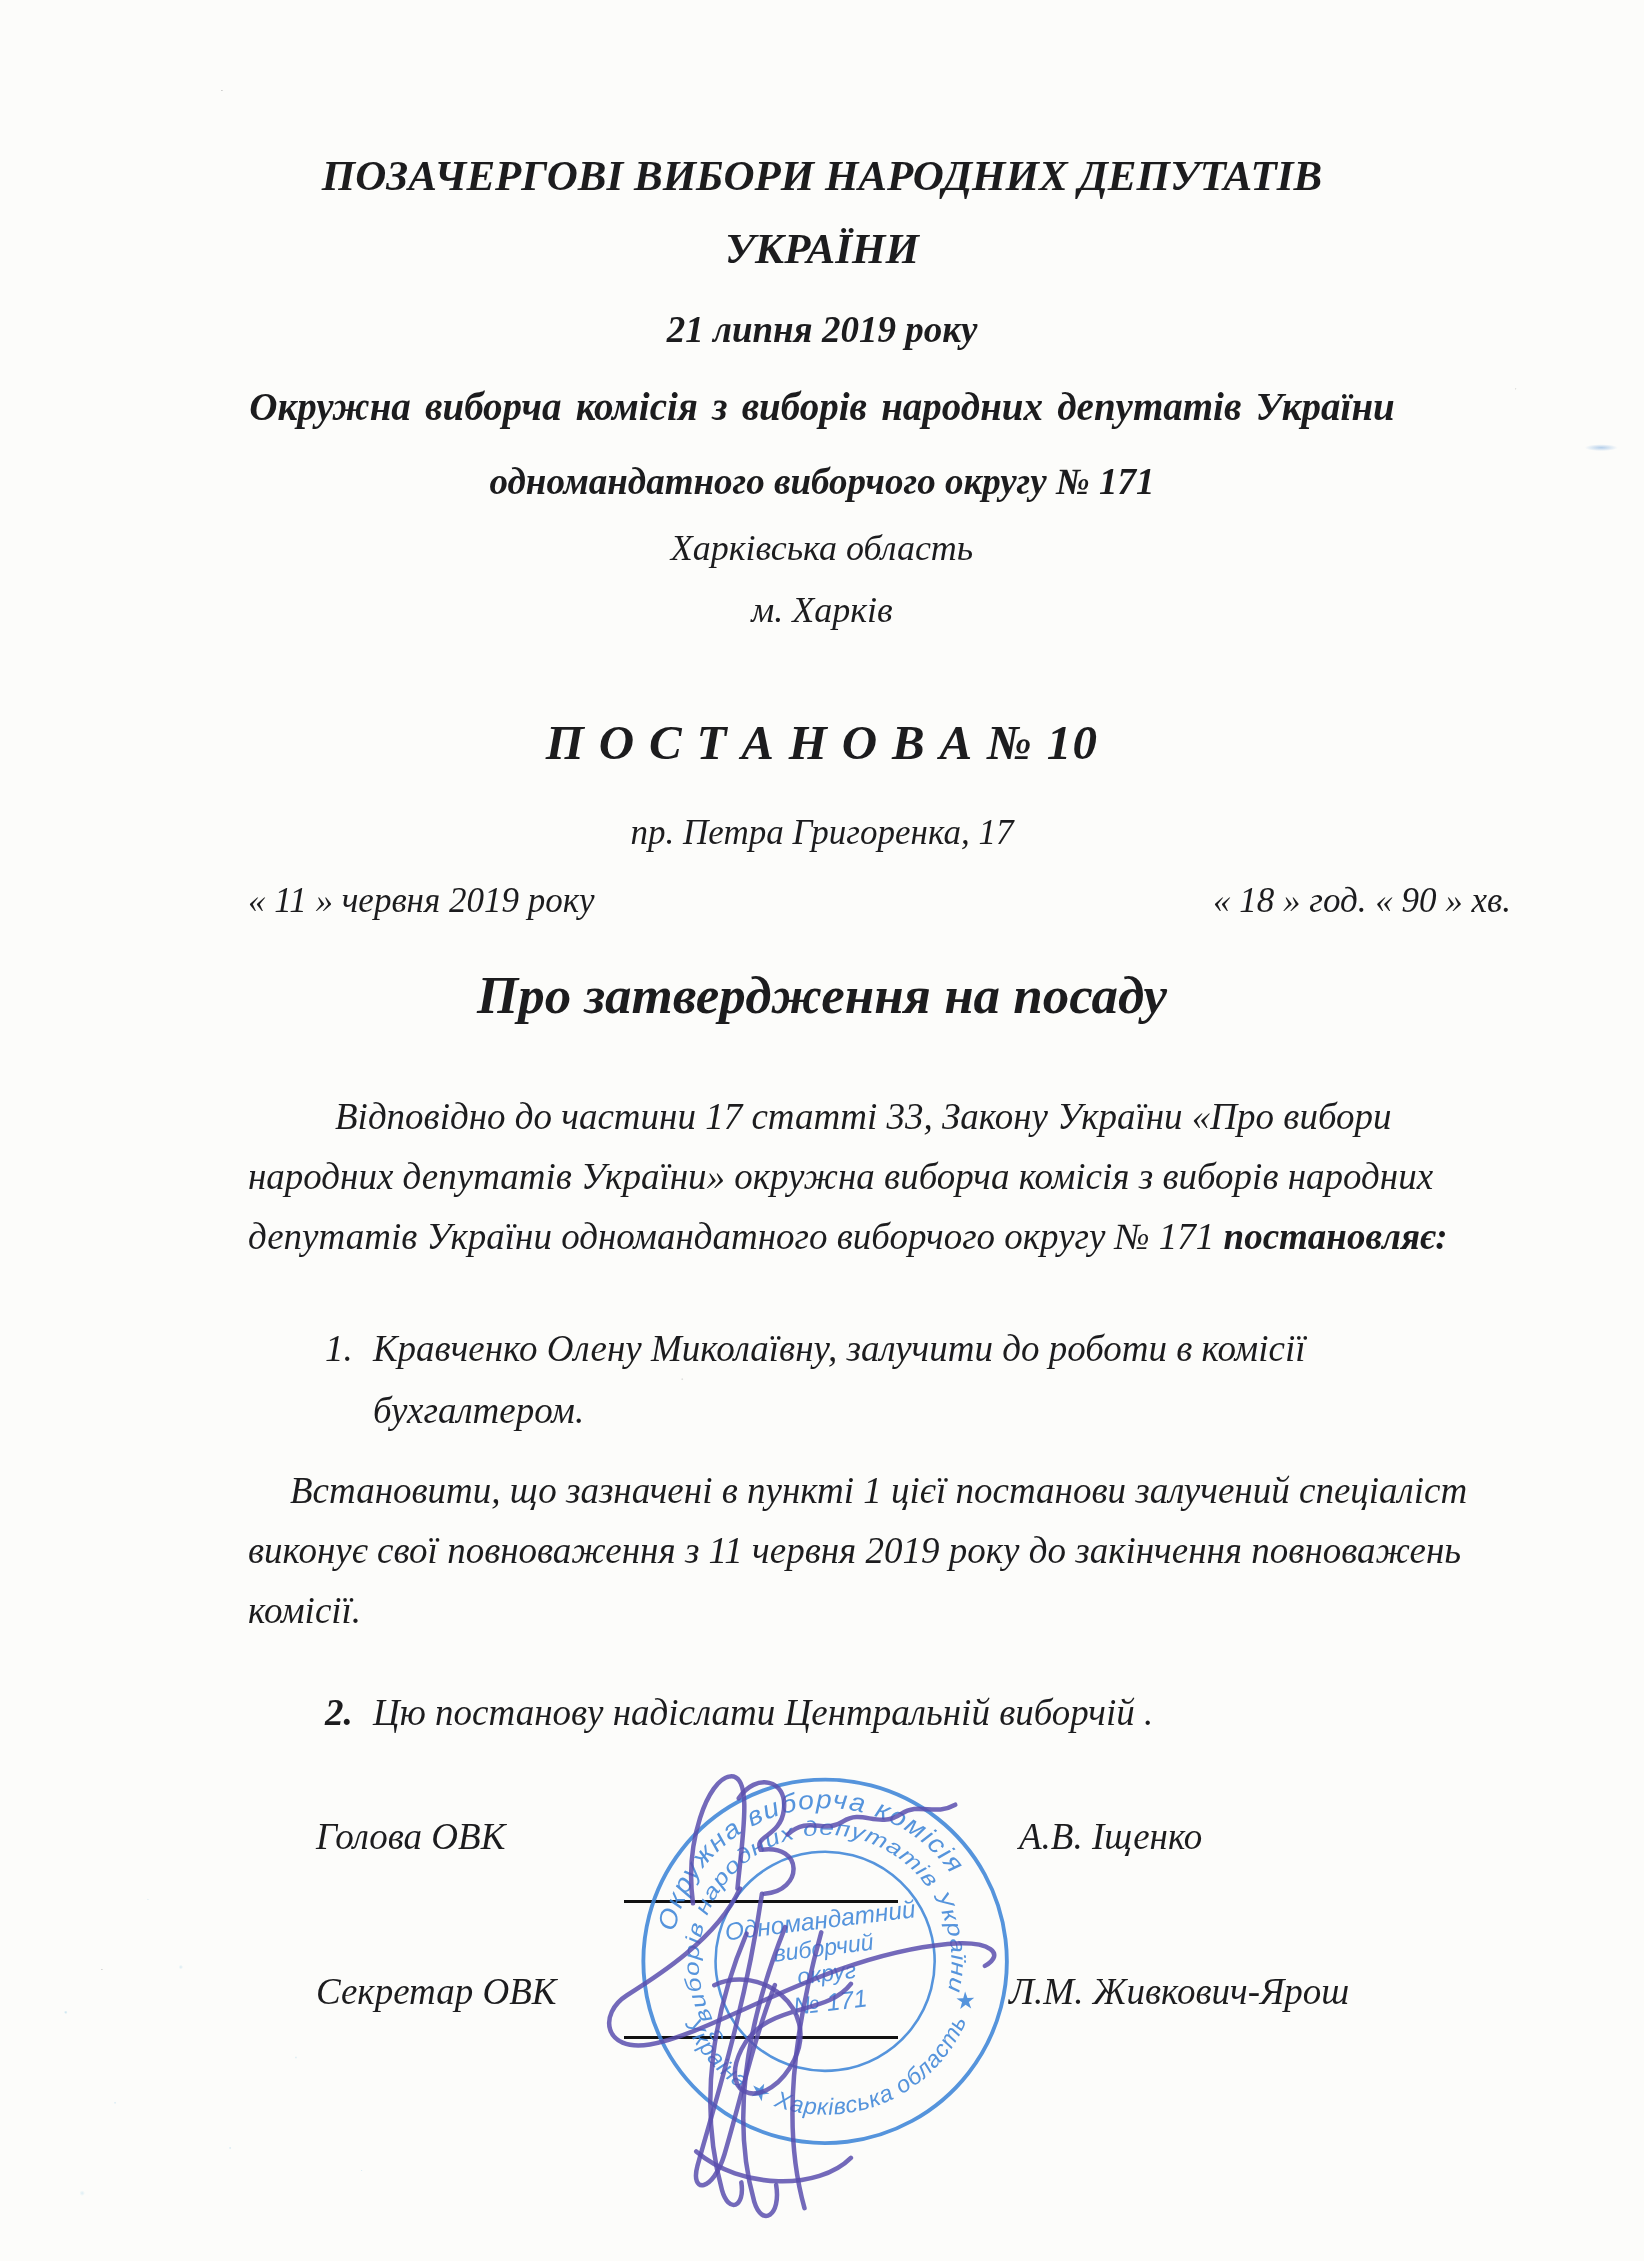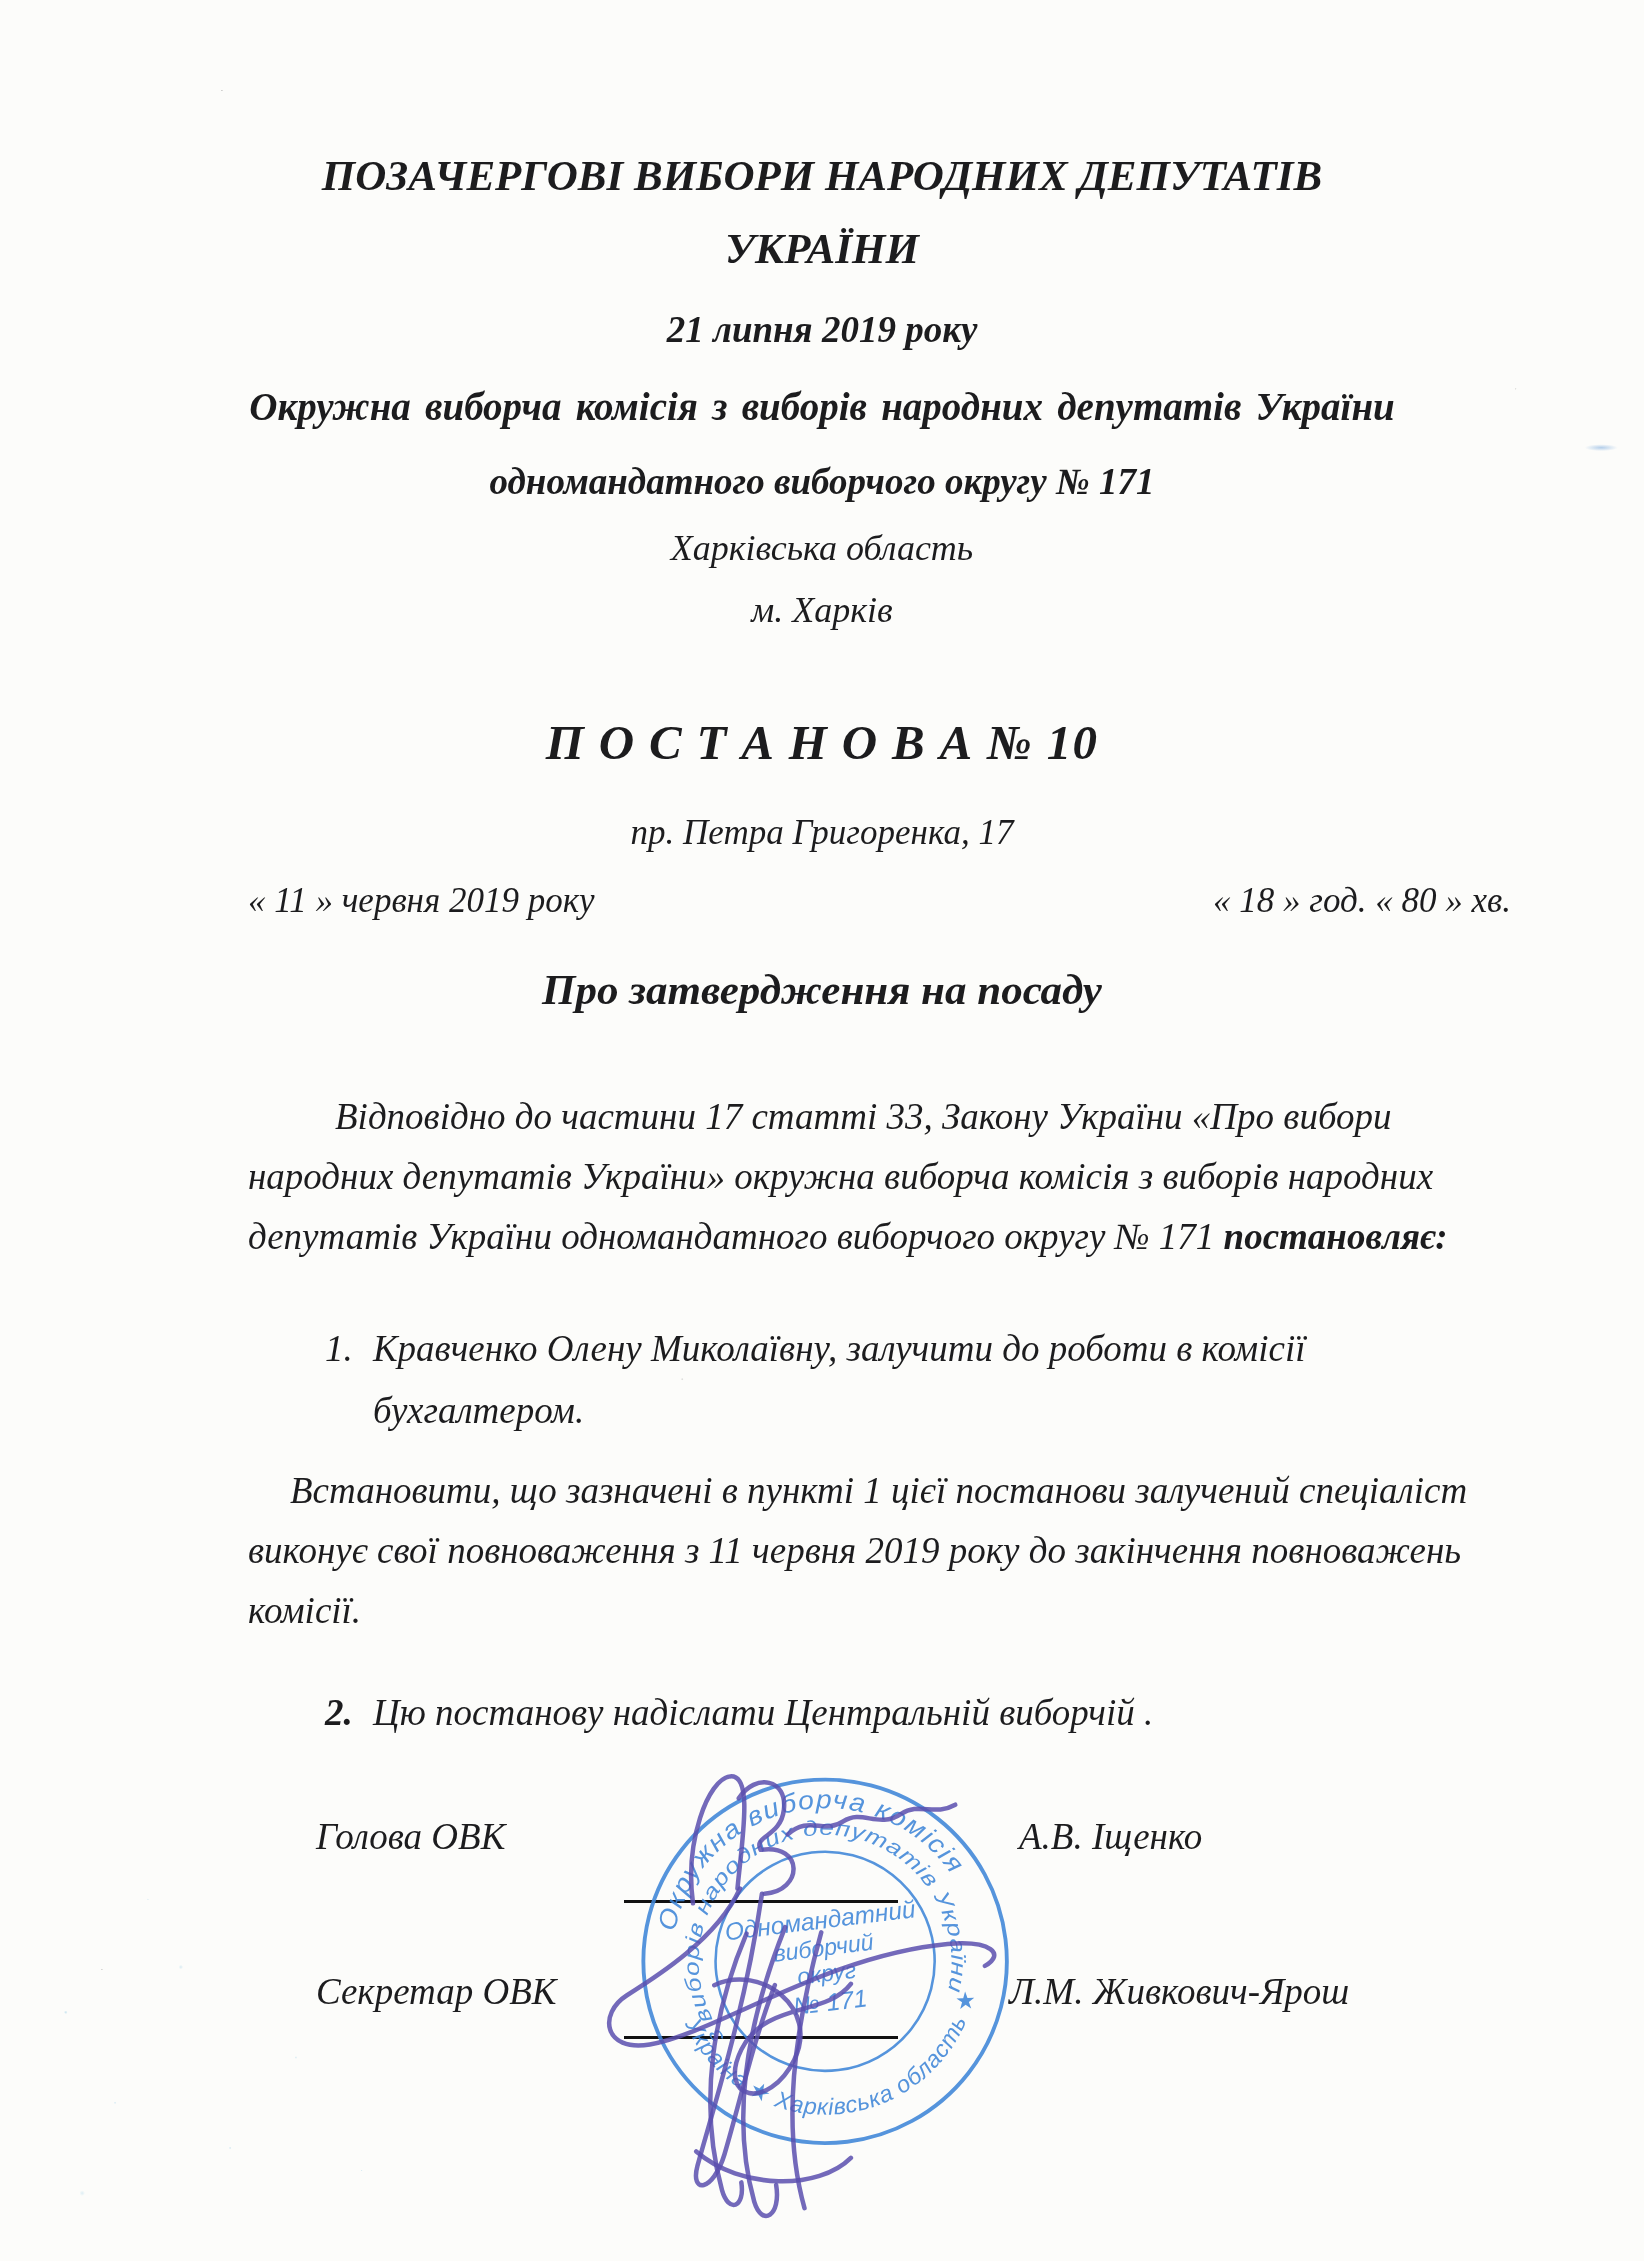--- a/index.html
+++ b/index.html
@@ -42,21 +42,21 @@
   .doc-title-inner{display:inline-block;max-width:1134px;}
   .election-date{top:308px;font-size:37px;font-weight:bold;}
   .commission{top:384px;font-size:39px;font-weight:bold;word-spacing:4.5px;}
   .district{top:460px;font-size:37px;font-weight:bold;}
   .region{top:527px;font-size:36px;}
   .city{top:589px;font-size:36px;}
 
   .res-title{top:714px;font-size:49px;font-weight:bold;letter-spacing:1.3px;}
   .res-address{top:813px;font-size:35px;}
   .res-datetime{top:881px;left:248px;width:1263px;display:flex;justify-content:space-between;font-size:35px;}
-  .res-subject{top:965px;font-size:43px;font-weight:bold;}
+  .res-subject{top:965px;font-size:53px;font-weight:bold;}
 
   .paragraph{left:248px;width:1243px;font-size:37px;line-height:60px;}
   .p-intro{top:1087px;text-indent:87px;}
   .p-establish{top:1461px;width:1256px;text-indent:42px;}
 
   .list-item{left:325px;display:flex;font-size:37px;line-height:62px;}
   .li-1{top:1318px;}
   .li-2{top:1683px;line-height:59px;}
   .li-no{flex:none;width:48px;}
   .li-text{width:1057px;}
@@ -89,21 +89,21 @@
   <div class="abs center election-date">21 липня 2019 року</div>
   <div class="abs center commission">Окружна  виборча  комісія з виборів народних депутатів України</div>
   <div class="abs center district">одномандатного виборчого округу № 171</div>
   <div class="abs center region">Харківська область</div>
   <div class="abs center city">м. Харків</div>
 
   <div class="abs center res-title">П О С Т А Н О В А № 10</div>
   <div class="abs center res-address">пр. Петра Григоренка, 17</div>
   <div class="abs res-datetime">
     <span>« 11 » червня 2019 року</span>
-    <span>« 18  » год. « 80 » хв.</span>
+    <span>« 18  » год. « 90 » хв.</span>
   </div>
   <div class="abs center res-subject">Про затвердження на посаду</div>
 
   <div class="abs paragraph p-intro">
     <span>Відповідно до частини 17 статті 33, Закону України «Про вибори народних депутатів України» окружна виборча комісія з виборів народних депутатів України одномандатного виборчого округу № 171 </span><span class="b">постановляє:</span>
   </div>
 
   <div class="abs list-item li-1">
     <span class="li-no">1.</span>
     <span class="li-text">Кравченко Олену Миколаївну,  залучити до роботи в комісії бухгалтером.</span>

